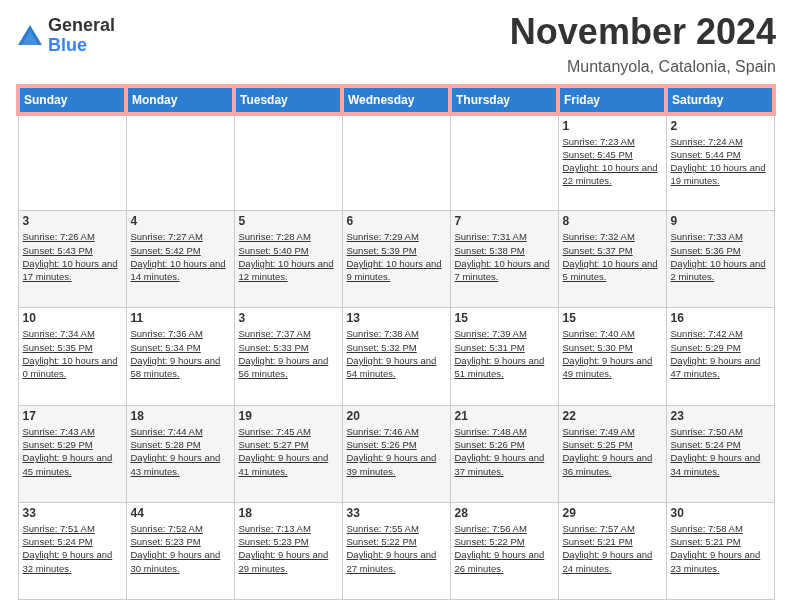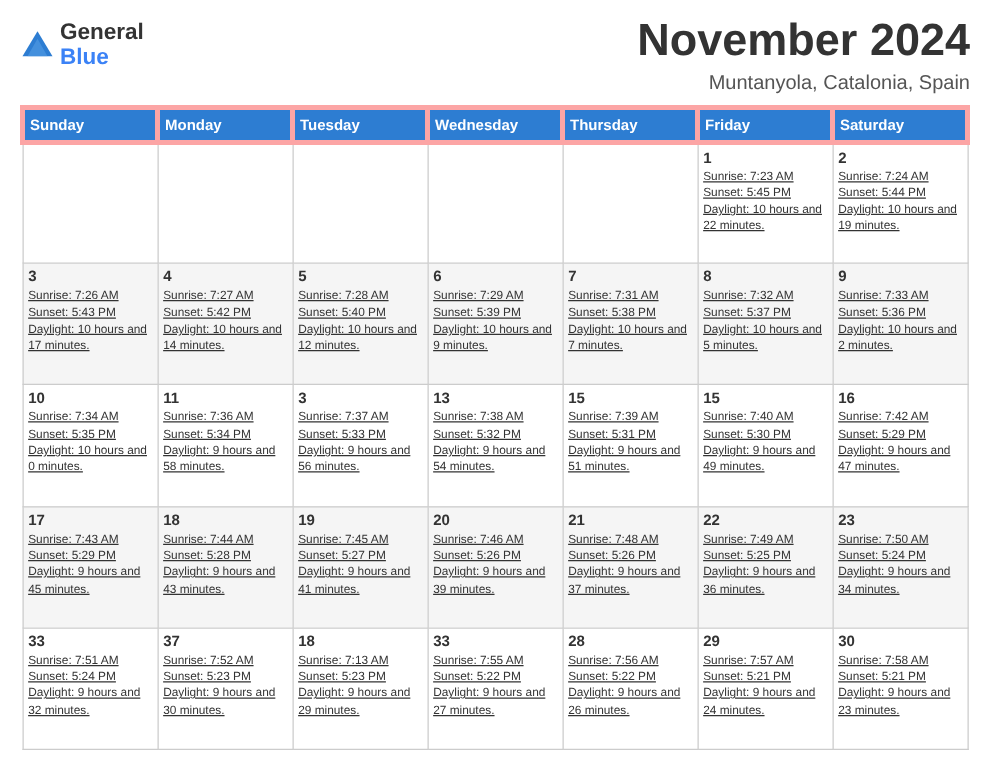--- a/index.html
+++ b/index.html
@@ -318,21 +318,21 @@
         </tr>
         <tr>
           <td>
             <span class="day-num">33</span>
             <div class="day-info">Sunrise: 7:51 AM
 Sunset: 5:24 PM
 Daylight: 9 hours
 and 32 minutes.</div>
           </td>
           <td>
-            <span class="day-num">37</span>
+            <span class="day-num">44</span>
             <div class="day-info">Sunrise: 7:52 AM
 Sunset: 5:23 PM
 Daylight: 9 hours
 and 30 minutes.</div>
           </td>
           <td>
             <span class="day-num">18</span>
             <div class="day-info">Sunrise: 7:13 AM
 Sunset: 5:23 PM
 Daylight: 9 hours

